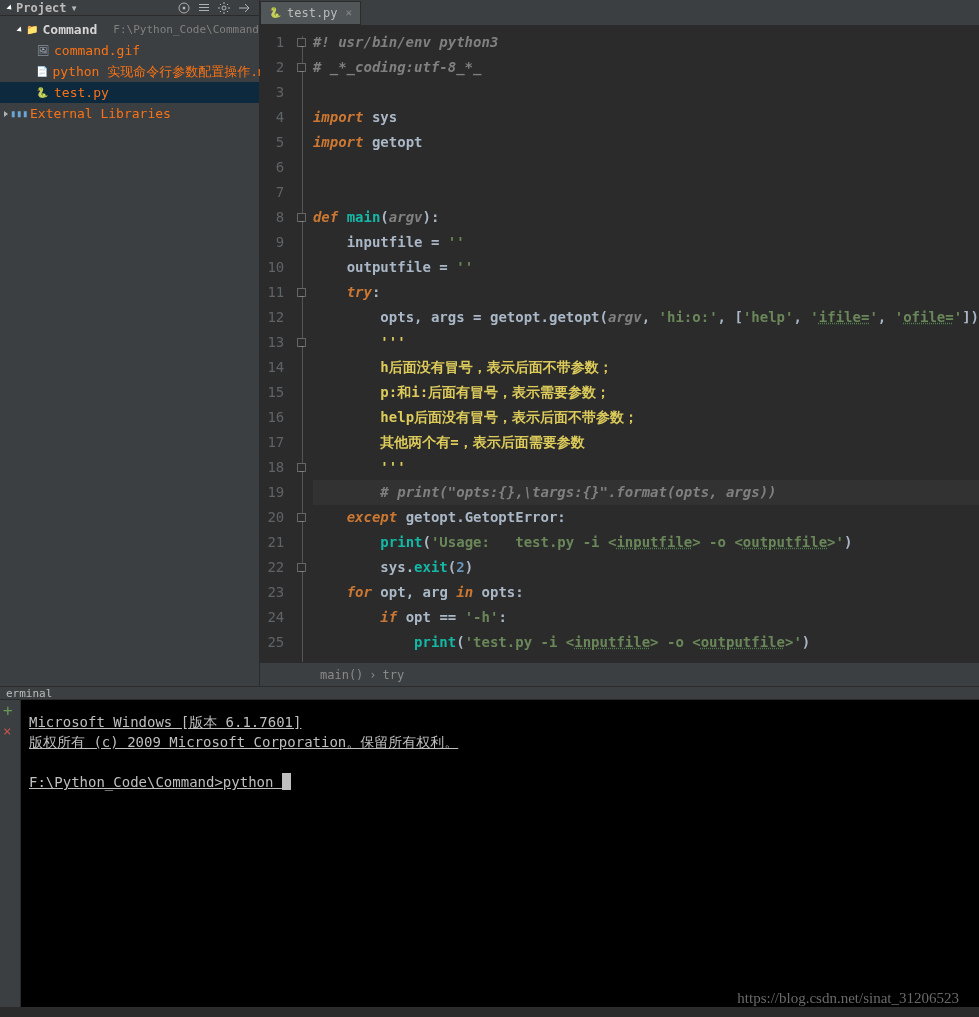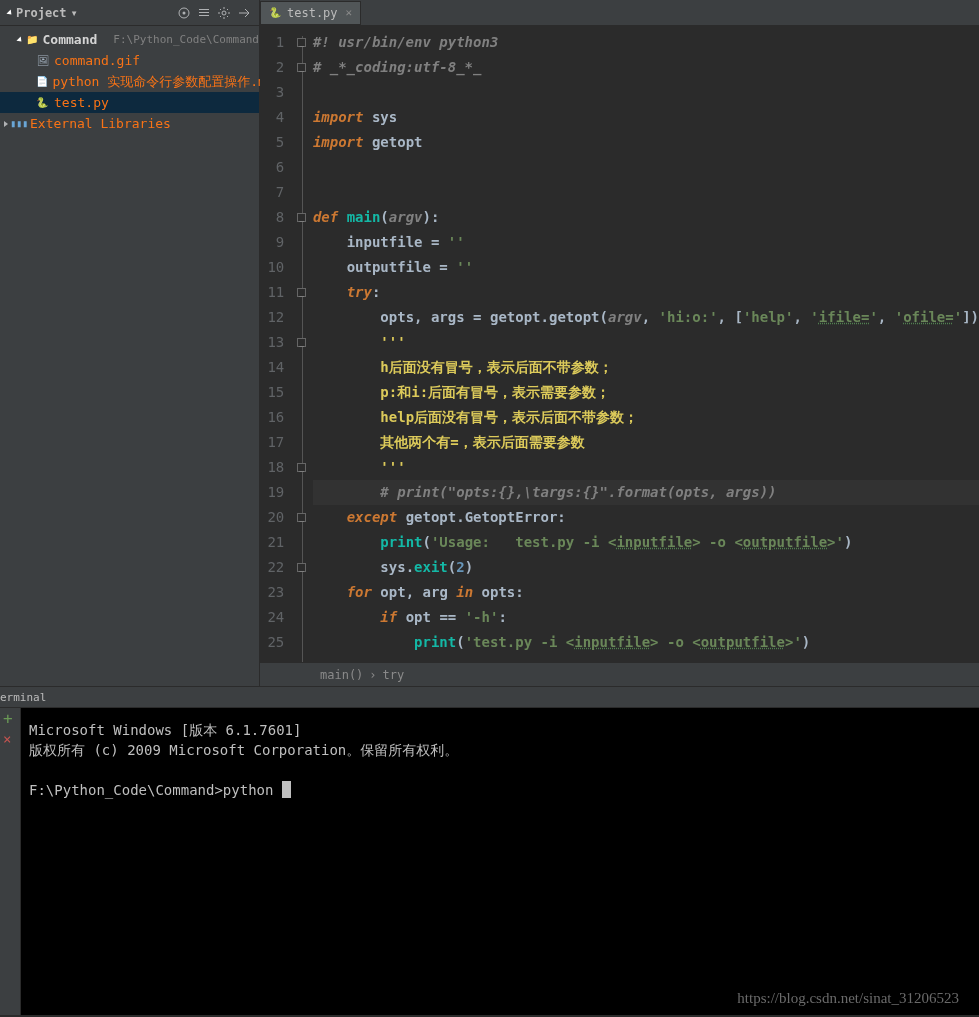--- a/index.html
+++ b/index.html
@@ -1,20 +1,20 @@
 <!DOCTYPE html>
 <html><head>
 <meta charset="utf-8">
 <style>
 * { margin:0; padding:0; box-sizing:border-box; }
 body { background:#2b2b2b; font-family:Consolas,'Microsoft YaHei',monospace; font-size:13px; color:#a9b7c6; width:979px; height:1017px; overflow:hidden; position:relative; }
 
 .top { display:flex; height:686px; }
 .sidebar { width:260px; background:#3c3f41; border-right:1px solid #2b2b2b; display:flex; flex-direction:column; }
-.sb-head { height:26px; background:#3c3f41; border-bottom:1px solid #2b2b2b; display:flex; align-items:center; padding:0 8px; font-size:12px; color:#bbb; }
+.sb-head { height:16px; background:#3c3f41; border-bottom:1px solid #2b2b2b; display:flex; align-items:center; padding:0 8px; font-size:12px; color:#bbb; }
 .sb-head .pj { font-weight:bold; }
 .sb-head .spacer { flex:1; }
 .sb-head svg { margin-left:6px; cursor:pointer; fill:#afb1b3; }
 .sb-head .arr { margin-left:4px; }
 
 .tree { padding-top:3px; }
 .tree-row { display:flex; align-items:center; height:21px; padding-left:4px; white-space:nowrap; }
 .tree-row.lvl1 { padding-left:18px; }
 .tree-row.lvl2 { padding-left:36px; }
 .tree-row.sel { background:#0d293e; }
@@ -49,25 +49,25 @@
 .fn { color:#14b8a6; }
 .prm { color:#808080; font-style:italic; }
 .pn { color:#a9b7c6; }
 .op { color:#a9b7c6; }
 .docs { color:#dcca5a; }
 .und { text-decoration:underline dotted #508050; }
 
 .bcrumb { height:24px; background:#3c3f41; border-top:1px solid #2b2b2b; display:flex; align-items:center; padding-left:60px; font-size:12px; color:#8a8a8a; }
 .bcrumb .sep { margin:0 6px; }
 
-.term-label { height:22px; background:#3c3f41; border-top:1px solid #2b2b2b; border-bottom:1px solid #2b2b2b; display:flex; align-items:center; font-size:11px; color:#bbb; }
+.term-label { height:14px; background:#3c3f41; border-top:1px solid #2b2b2b; border-bottom:1px solid #2b2b2b; display:flex; align-items:center; padding-left:6px; font-size:11px; color:#bbb; }
 .termbar { width:21px; background:#3c3f41; border-right:1px solid #2b2b2b; display:flex; flex-direction:column; align-items:center; padding-top:4px; gap:6px; }
 .termbar .ticon { width:14px; height:14px; }
 .term-area { display:flex; height:307px; background:#000; }
-.term-body { flex:1; background:#000; color:#bfbfbf; font-family:Consolas,'Microsoft YaHei',monospace; font-size:14px; padding:12px 8px; line-height:20px; white-space:pre-wrap; position:relative; }
+.term-body { flex:1; background:#000; color:#bfbfbf; font-family:Consolas,'Microsoft YaHei',monospace; font-size:14px; padding:12px 8px; line-height:20px; white-space:pre-wrap; position:relative;text-decoration:underline; }
 .cursor { display:inline-block; width:9px; height:17px; background:#bfbfbf; vertical-align:text-bottom; }
 .wm { position:absolute; bottom:10px; right:20px; color:#6a6a6a; font-family:Consolas; font-size:15px; }
 </style>
 </head>
 <body>
 
 <div class="top">
   <div class="sidebar">
     <div class="sb-head">
       <span class="tri open"></span>

